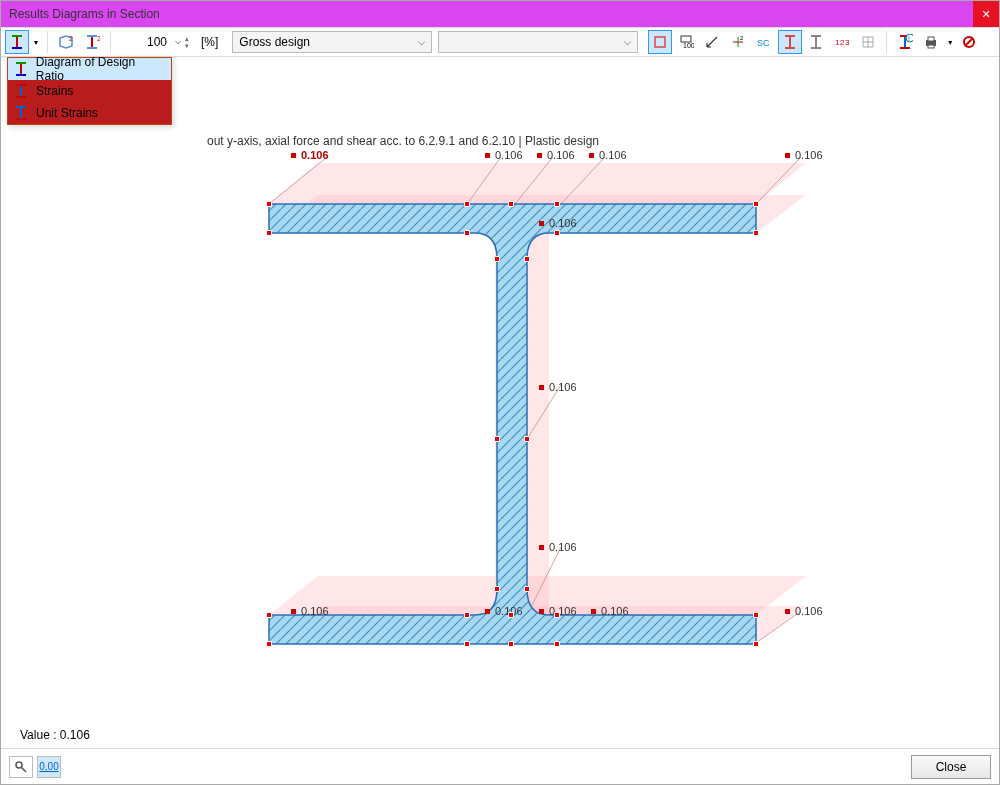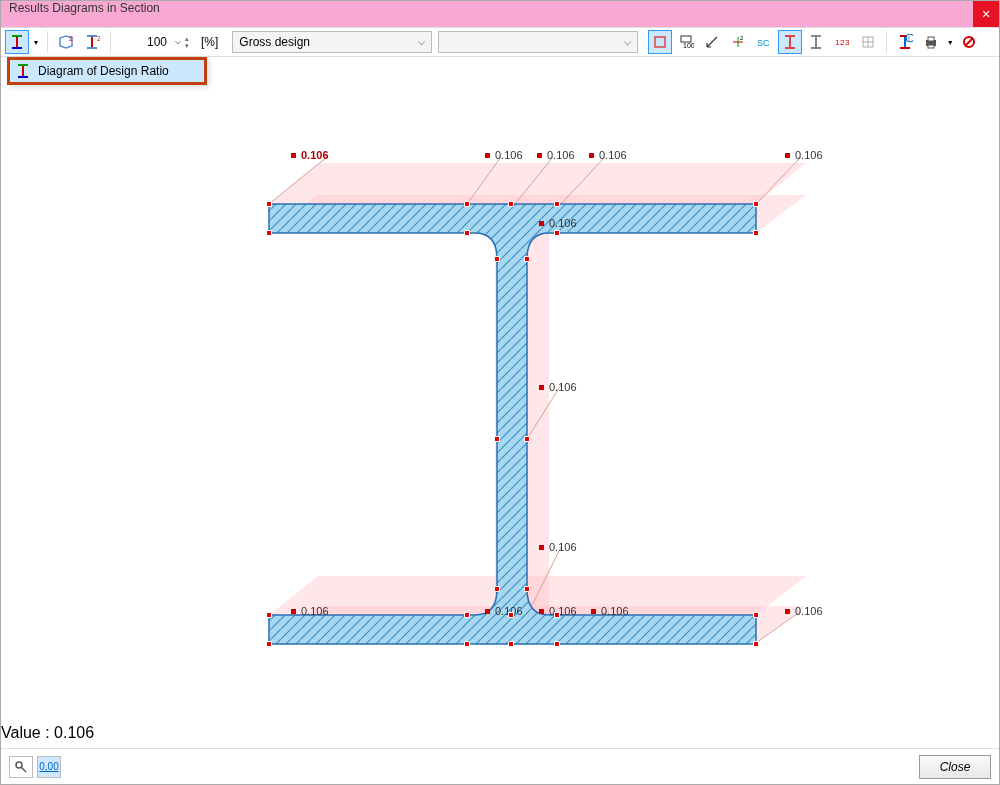--- a/index.html
+++ b/index.html
@@ -1,54 +1,54 @@
 <!DOCTYPE html>
 <html><head>
 <meta charset="utf-8">
 <style>
 * { box-sizing: border-box; margin: 0; padding: 0; font-family: 'Segoe UI', Tahoma, sans-serif; }
 body { width: 1000px; height: 785px; background: #fff; border: 1px solid #aaa; position: relative; overflow: hidden; }
 
-.titlebar { height: 26px; background: #f9a8d4; display: flex; align-items: flex-start; padding-left: 8px; font-size: 12px; color: #333; }
+.titlebar { height: 26px; background: #d946ef; display: flex; align-items: center; padding-left: 8px; font-size: 12px; color: #333; }
 .close-btn { position: absolute; right: 0; top: 0; width: 26px; height: 26px; background: #e81123; color: #fff; display: flex; align-items: center; justify-content: center; font-size: 11px; cursor: pointer; }
 
 .toolbar { height: 30px; border-top: 1px solid #ddd; border-bottom: 1px solid #ddd; display: flex; align-items: center; padding: 2px 4px; gap: 2px; }
 .tbtn { width: 24px; height: 24px; display: flex; align-items: center; justify-content: center; cursor: pointer; border: 1px solid transparent; font-size: 12px; position: relative; }
 .tbtn.active { border-color: #3399ff; background: #cce8ff; }
 .sep { width: 1px; height: 22px; background: #ddd; margin: 0 4px; }
 .dd { width: 10px; height: 24px; display: flex; align-items: center; justify-content: center; font-size: 8px; cursor: pointer; border: 1px solid transparent; }
 
 .zoom-box { display: flex; align-items: center; gap: 2px; padding: 0 4px; }
 .zoom-val { width: 50px; text-align: right; font-size: 12px; padding-right: 4px; }
 .zoom-unit { font-size: 12px; }
 
 .combo { height: 22px; border: 1px solid #bbb; background: #f4f4f4; display: flex; align-items: center; padding: 0 6px; font-size: 12px; cursor: pointer; position: relative; }
 .combo .arrow { margin-left: auto; font-size: 10px; color: #666; }
 .combo.c1 { width: 200px; margin-left: 8px; }
 .combo.c2 { width: 200px; margin-left: 4px; }
 
-.dropdown-menu { position: absolute; left: 6px; top: 56px; width: 200px; background: #b91c1c; border: 3px solid #c2410c; box-shadow: 2px 2px 6px rgba(0,0,0,.15); z-index: 100; }
+.dropdown-menu { position: absolute; left: 6px; top: 56px; width: 165px; background: #b91c1c; border: 1px solid #c2410c; box-shadow: 2px 2px 6px rgba(0,0,0,.15); z-index: 100; }
 .menu-item { height: 22px; display: flex; align-items: center; padding: 0 6px; font-size: 12px; cursor: pointer; gap: 8px; }
 .menu-item.selected { background: #cce8ff; }
 .menu-icon { width: 14px; height: 14px; display: block; }
 
 .canvas { position: absolute; left: 0; top: 58px; right: 0; height: 660px; }
 .desc { position: absolute; left: 206px; top: 75px; font-size: 12px; color: #333; }
 .hatch { fill: url(#hatchp); stroke: #2a6fb5; stroke-width: 1.5; }
 .pink { fill: rgba(255,182,193,.35); stroke: none; }
 
 .val-lbl { position: absolute; font-size: 11px; color: #333; }
 .val-lbl.bold { font-weight: 700; color: #b00000; }
 .node { position: absolute; width: 6px; height: 6px; background: #e60000; border: 1px solid #fff; border-radius: 1px; }
 
-.statusbar { position: absolute; left: 0; bottom: 42px; font-size: 16px; }
+.statusbar { position: absolute; left: 19px; bottom: 42px; font-size: 12px; }
 .bottom-bar { position: absolute; left: 0; bottom: 0; right: 0; height: 36px; border-top: 1px solid #ddd; display: flex; align-items: center; padding: 8px 8px; }
 .small-btn { width: 24px; height: 22px; border: 1px solid #bbb; background: #f4f4f4; display: flex; align-items: center; justify-content: center; cursor: pointer; margin-right: 4px; font-size: 11px; }
 .small-btn.key { background: #fff; }
-.close-bottom { margin-left: auto; width: 72px; height: 24px; border: 1px solid #999; background: linear-gradient(#fafafa,#e7e7e7); font-size: 12px; cursor: pointer; font-style: italic; }
+.close-bottom { margin-left: auto; width: 80px; height: 24px; border: 1px solid #999; background: linear-gradient(#fafafa,#e7e7e7); font-size: 12px; cursor: pointer; }
 .spinner { width:14px; display:flex; flex-direction:column; font-size:7px; color:#666; line-height:7px; cursor:pointer;}
 </style>
 </head>
 <body>
 
 <div class="titlebar">
   <span>Results Diagrams in Section</span>
 </div>
 <div class="close-btn">✕</div>
 
@@ -177,23 +177,40 @@
 
 <div class="dropdown-menu">
   <div class="menu-item selected">
     <svg class="menu-icon">
         <line x1="7" y1="1" x2="7" y2="13" stroke="#c00" stroke-width="2"></line>
         <line x1="2" y1="1" x2="12" y2="1" stroke="#090" stroke-width="2"></line>
         <line x1="2" y1="13" x2="12" y2="13" stroke="#00c" stroke-width="2"></line>
       </svg>
     <span>Diagram of Design Ratio</span>
   </div>
+  <div class="menu-item">
+    <svg class="menu-icon">
+        <line x1="7" y1="1" x2="7" y2="13" stroke="#06c" stroke-width="2"></line>
+        <line x1="2" y1="1" x2="12" y2="1" stroke="#c00" stroke-width="2"></line>
+        <line x1="2" y1="13" x2="12" y2="13" stroke="#c00" stroke-width="2"></line>
+      </svg>
+    <span>Strains</span>
+  </div>
+  <div class="menu-item">
+    <svg class="menu-icon">
+        <line x1="7" y1="1" x2="7" y2="13" stroke="#06c" stroke-width="2"></line>
+        <line x1="2" y1="1" x2="12" y2="1" stroke="#06c" stroke-width="2"></line>
+        <line x1="2" y1="13" x2="12" y2="13" stroke="#c00" stroke-width="2"></line>
+      </svg>
+    <span>Unit Strains</span>
+  </div>
 </div>
 
 <div class="canvas">
+  <div class="desc">out y-axis, axial force and shear acc. to 6.2.9.1 and 6.2.10 | Plastic design</div>
 
   <svg width="1000" height="660" style="position:absolute;left:0;top:0">
     <defs>
       <pattern id="hatchp" patternUnits="userSpaceOnUse" width="10" height="10">
         <rect width="10" height="10" fill="#a8d8f0"></rect>
         <line x1="0" y1="10" x2="10" y2="0" stroke="#3a8fc4" stroke-width="1.2"></line>
       </pattern>
     </defs>
 
     <polygon class="pink" points="268,145 755,145 805,104 317,104"></polygon>

